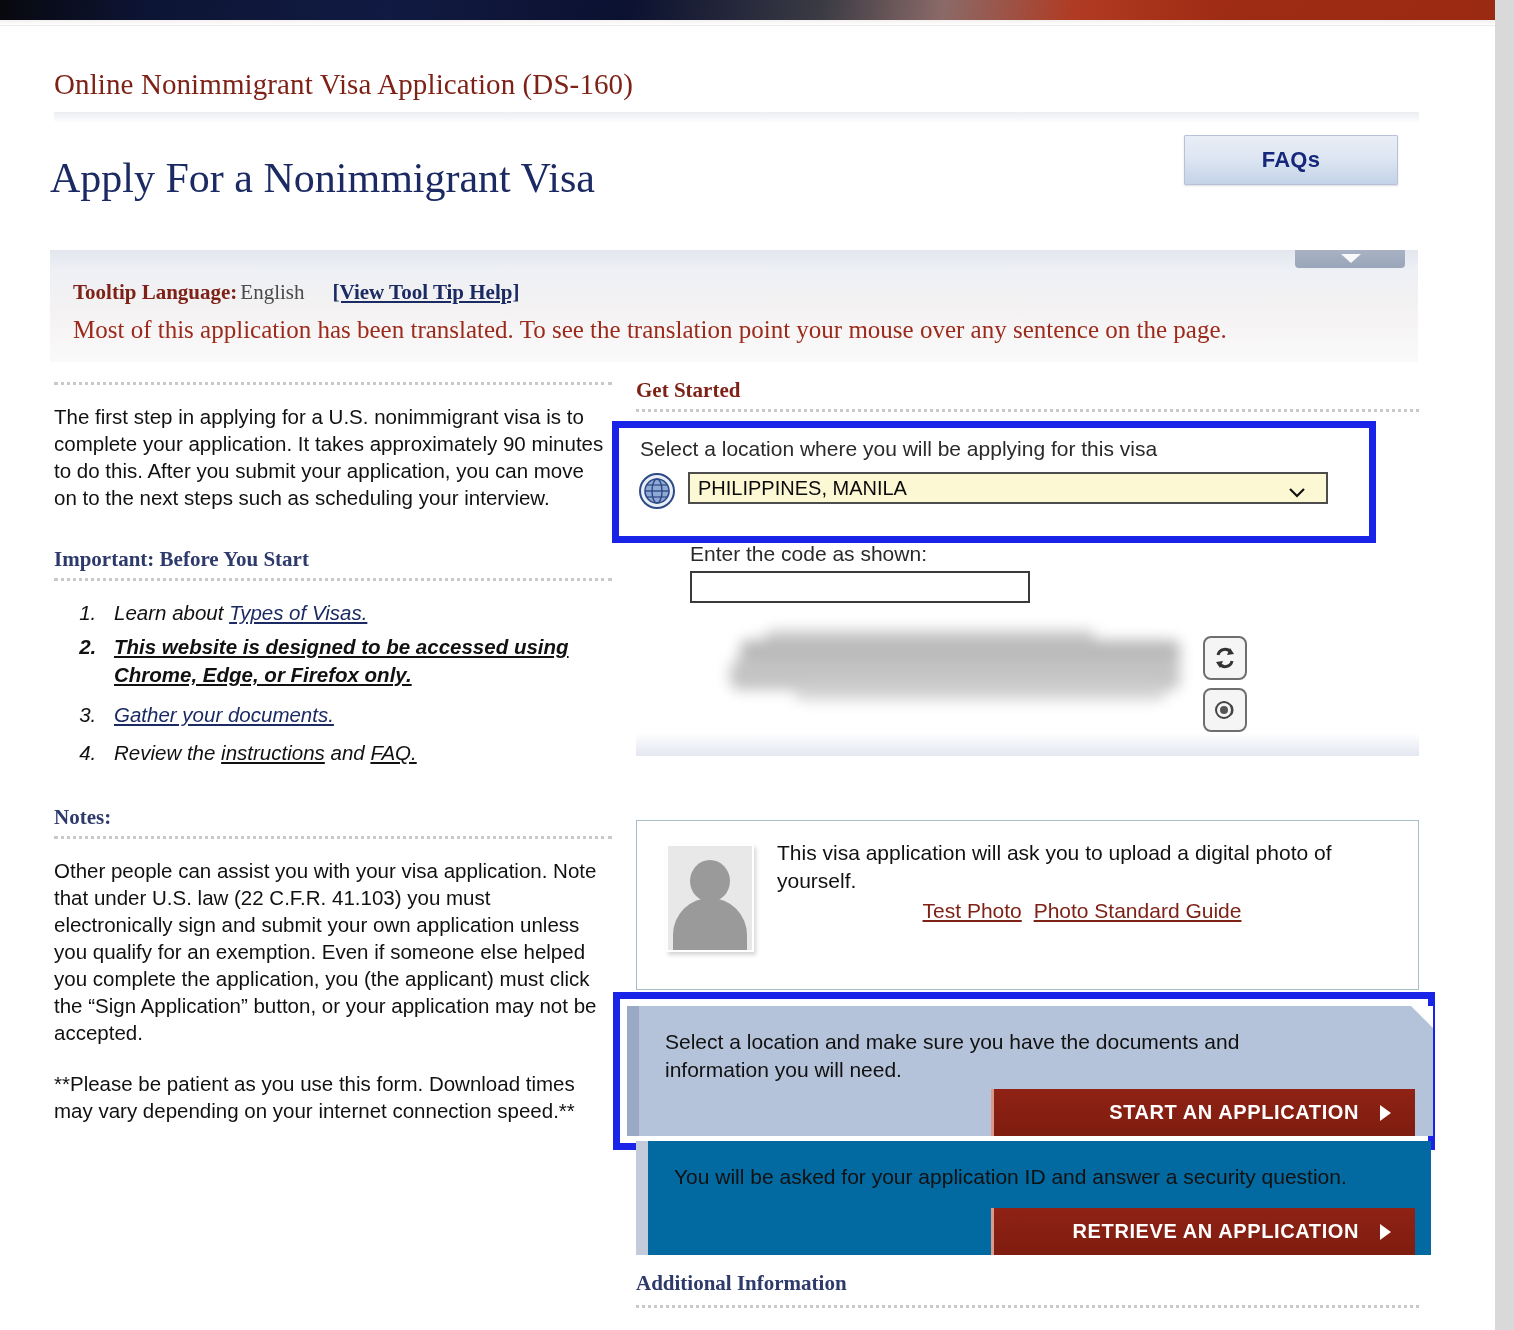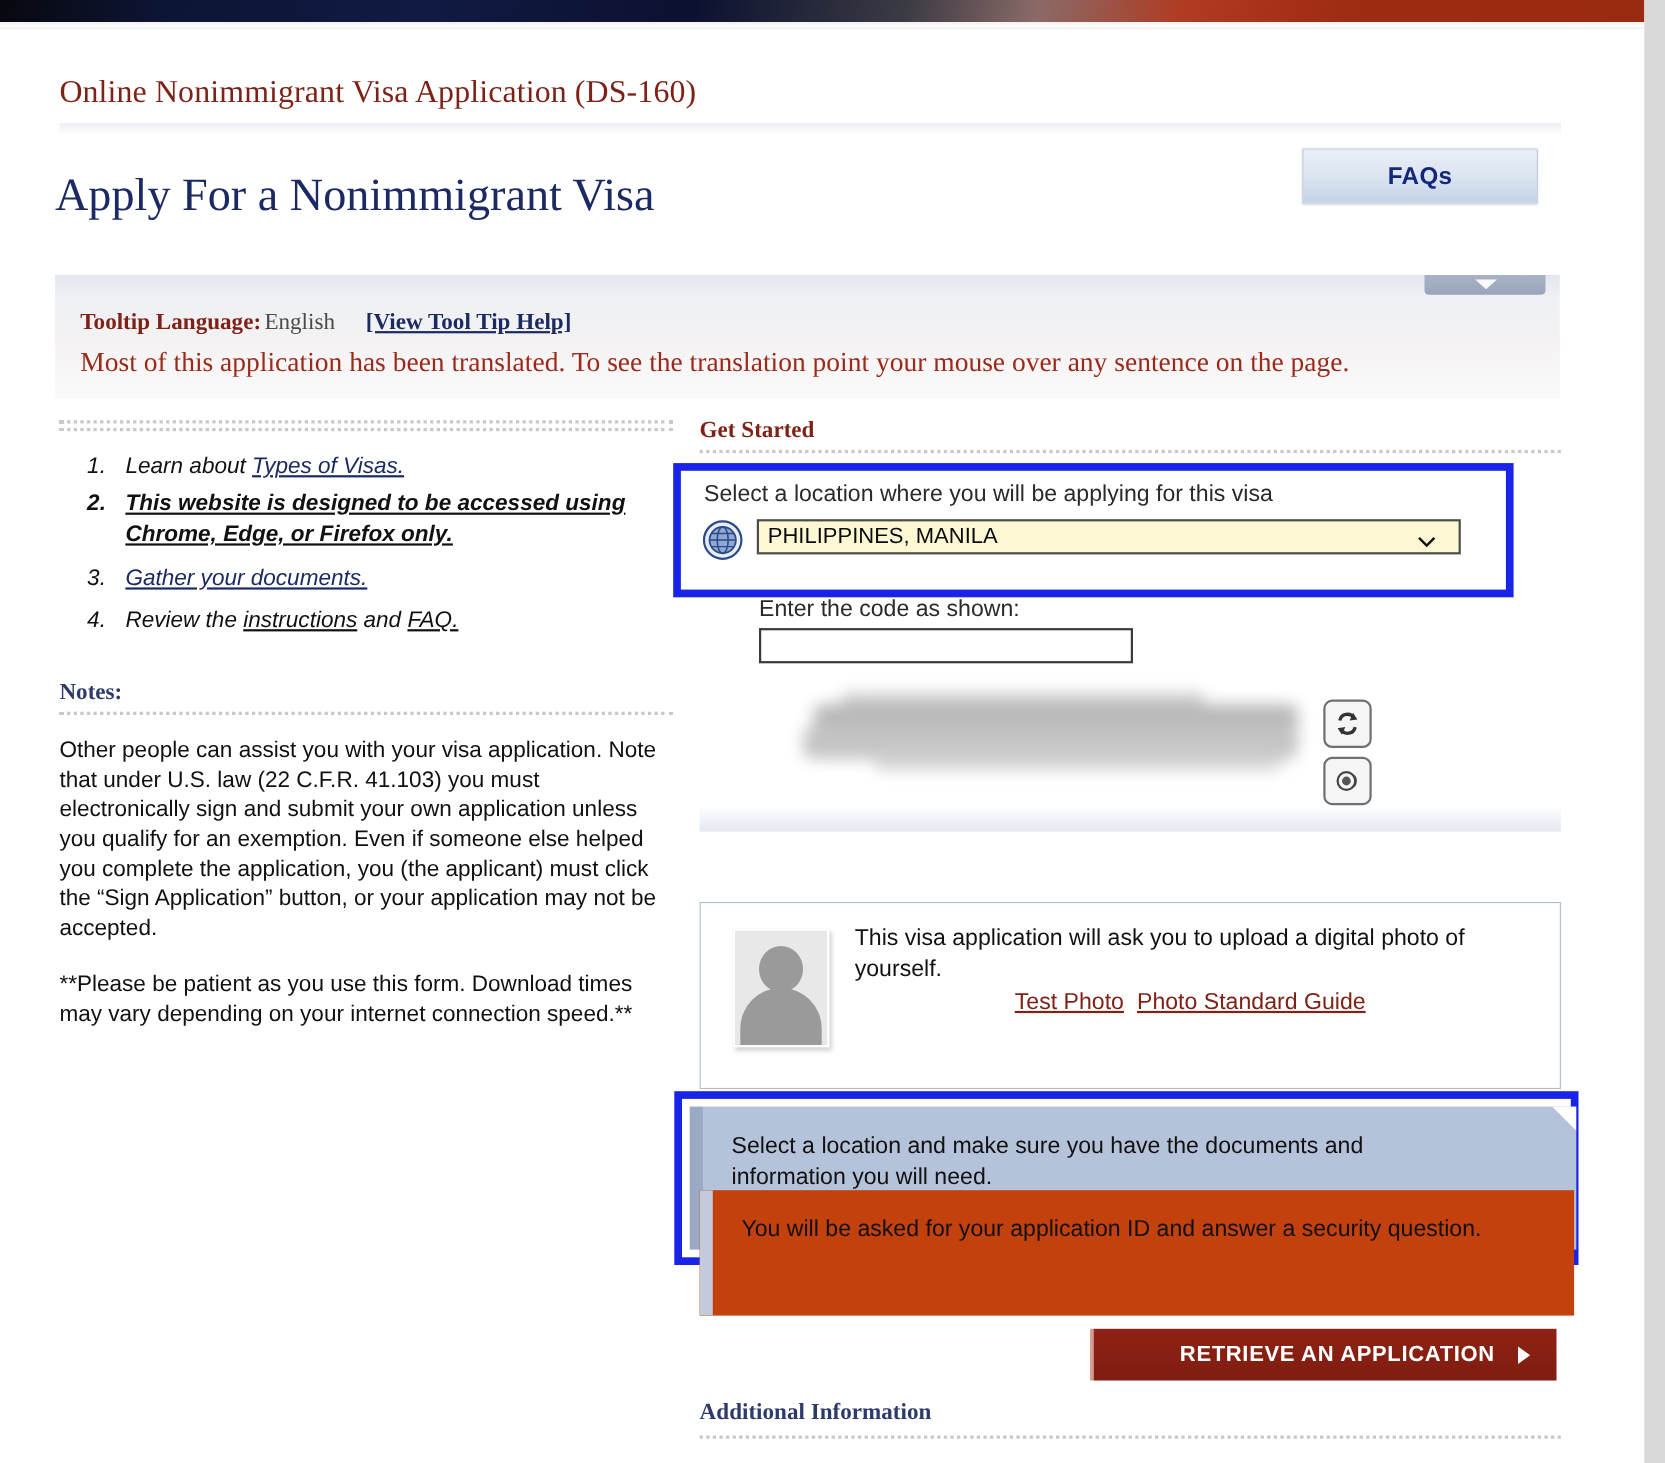--- a/index.html
+++ b/index.html
@@ -199,21 +199,21 @@
     color:#ffffff;font-size:20px;font-weight:bold;letter-spacing:.6px;
     cursor:pointer;box-sizing:border-box;padding-right:56px;text-align:center;
   }
   .cta .arrow{
     position:absolute;right:24px;top:50%;transform:translateY(-50%);
     width:0;height:0;border-left:11px solid #ffffff;
     border-top:8px solid transparent;border-bottom:8px solid transparent;
   }
   .start-panel{left:627px;top:1006px;width:794px;height:130px;}
   .start-cta{left:991px;top:1089px;width:424px;}
-  .retr-panel{left:636px;top:1082px;width:783px;height:114px;background:#c2410c;}
+  .retr-panel{left:636px;top:1141px;width:783px;height:114px;background:#0369a1;}
   .retr-cta{left:991px;top:1208px;width:424px;}
   .addl-head{
     position:absolute;left:636px;top:1271px;
     font-family:"Liberation Serif", serif;font-size:21px;font-weight:bold;color:#2d3a6b;
   }
   .addl-rule{
     position:absolute;left:636px;top:1305px;width:783px;height:0;
     border-top:3px dotted #c9c9c9;
   }
 </style>
@@ -237,21 +237,23 @@
     <div class="tt-tab"></div>
     <div class="tt-chevron"></div>
     <div class="tt-line1">
       <span class="tt-label">Tooltip Language:</span><span class="tt-value">English</span><span class="tt-help">[View Tool Tip Help]</span>
     </div>
     <div class="tt-line2">Most of this application has been translated. To see the translation point your mouse over any sentence on the page.</div>
   </div>
 
   <div class="col-left">
     <div class="dotrule"></div>
-
+    <div class="body-txt">The first step in applying for a U.S. nonimmigrant visa is to complete your application. It takes approximately 90 minutes to do this. After you submit your application, you can move on to the next steps such as scheduling your interview.</div>
+
+    <div class="sec-head blue" style="margin-top:36px;">Important: Before You Start</div>
     <div class="dotrule"></div>
 
     <ol class="steps">
       <li><span>Learn about </span><span class="lnk">Types of Visas.</span></li>
       <li class="bold-item"><span>This website is designed to be accessed using Chrome, Edge, or Firefox only.</span></li>
       <li><span class="lnk">Gather your documents.</span></li>
       <li><span>Review the </span><span class="lnk-dark">instructions</span><span> and </span><span class="lnk-dark">FAQ.</span></li>
     </ol>
 
     <div class="sec-head blue" style="margin-top:34px;">Notes:</div>

